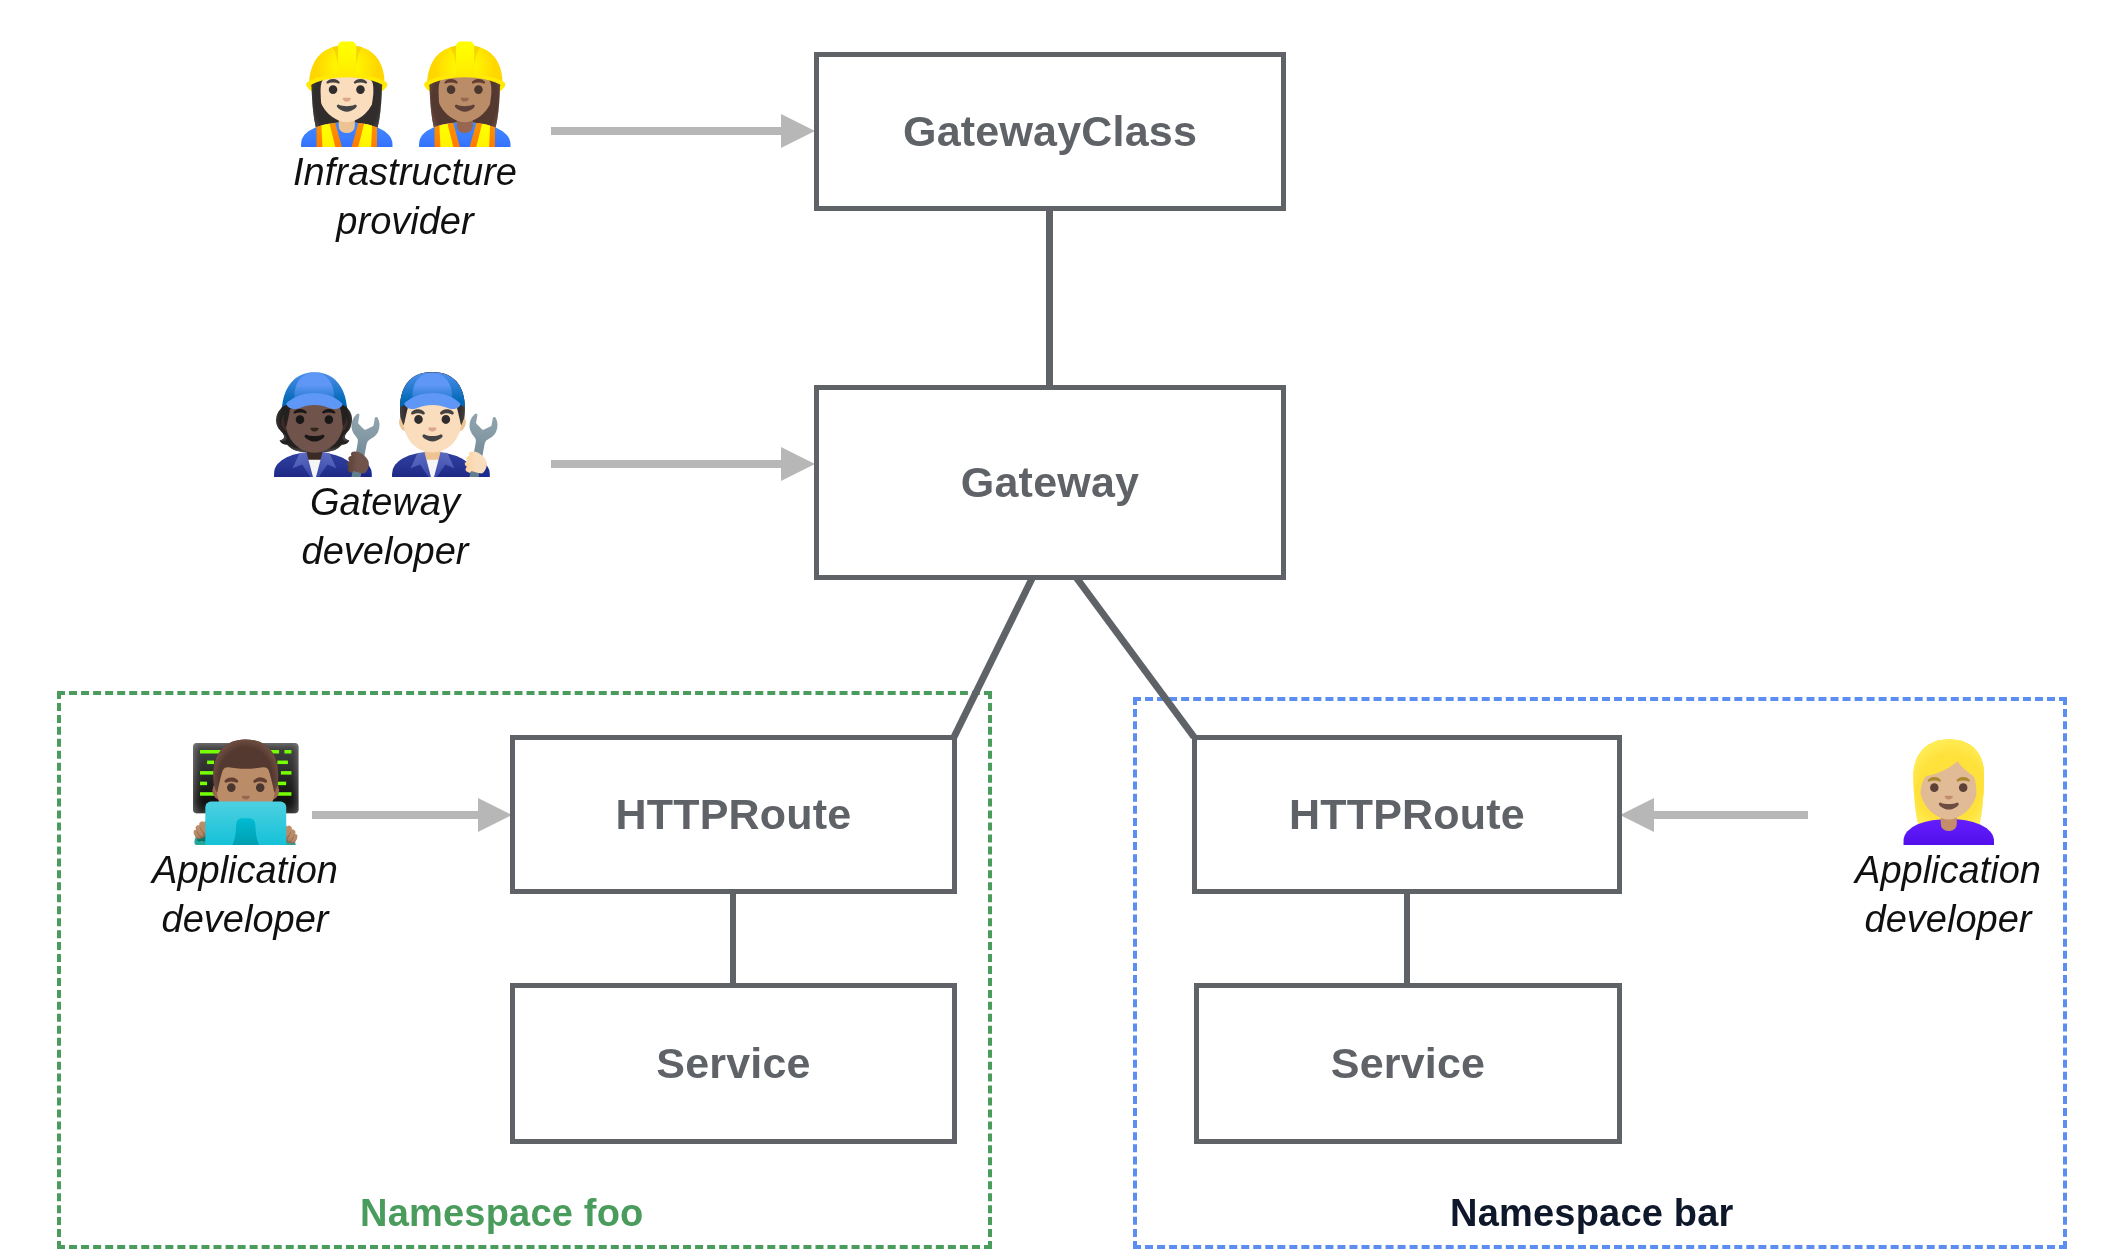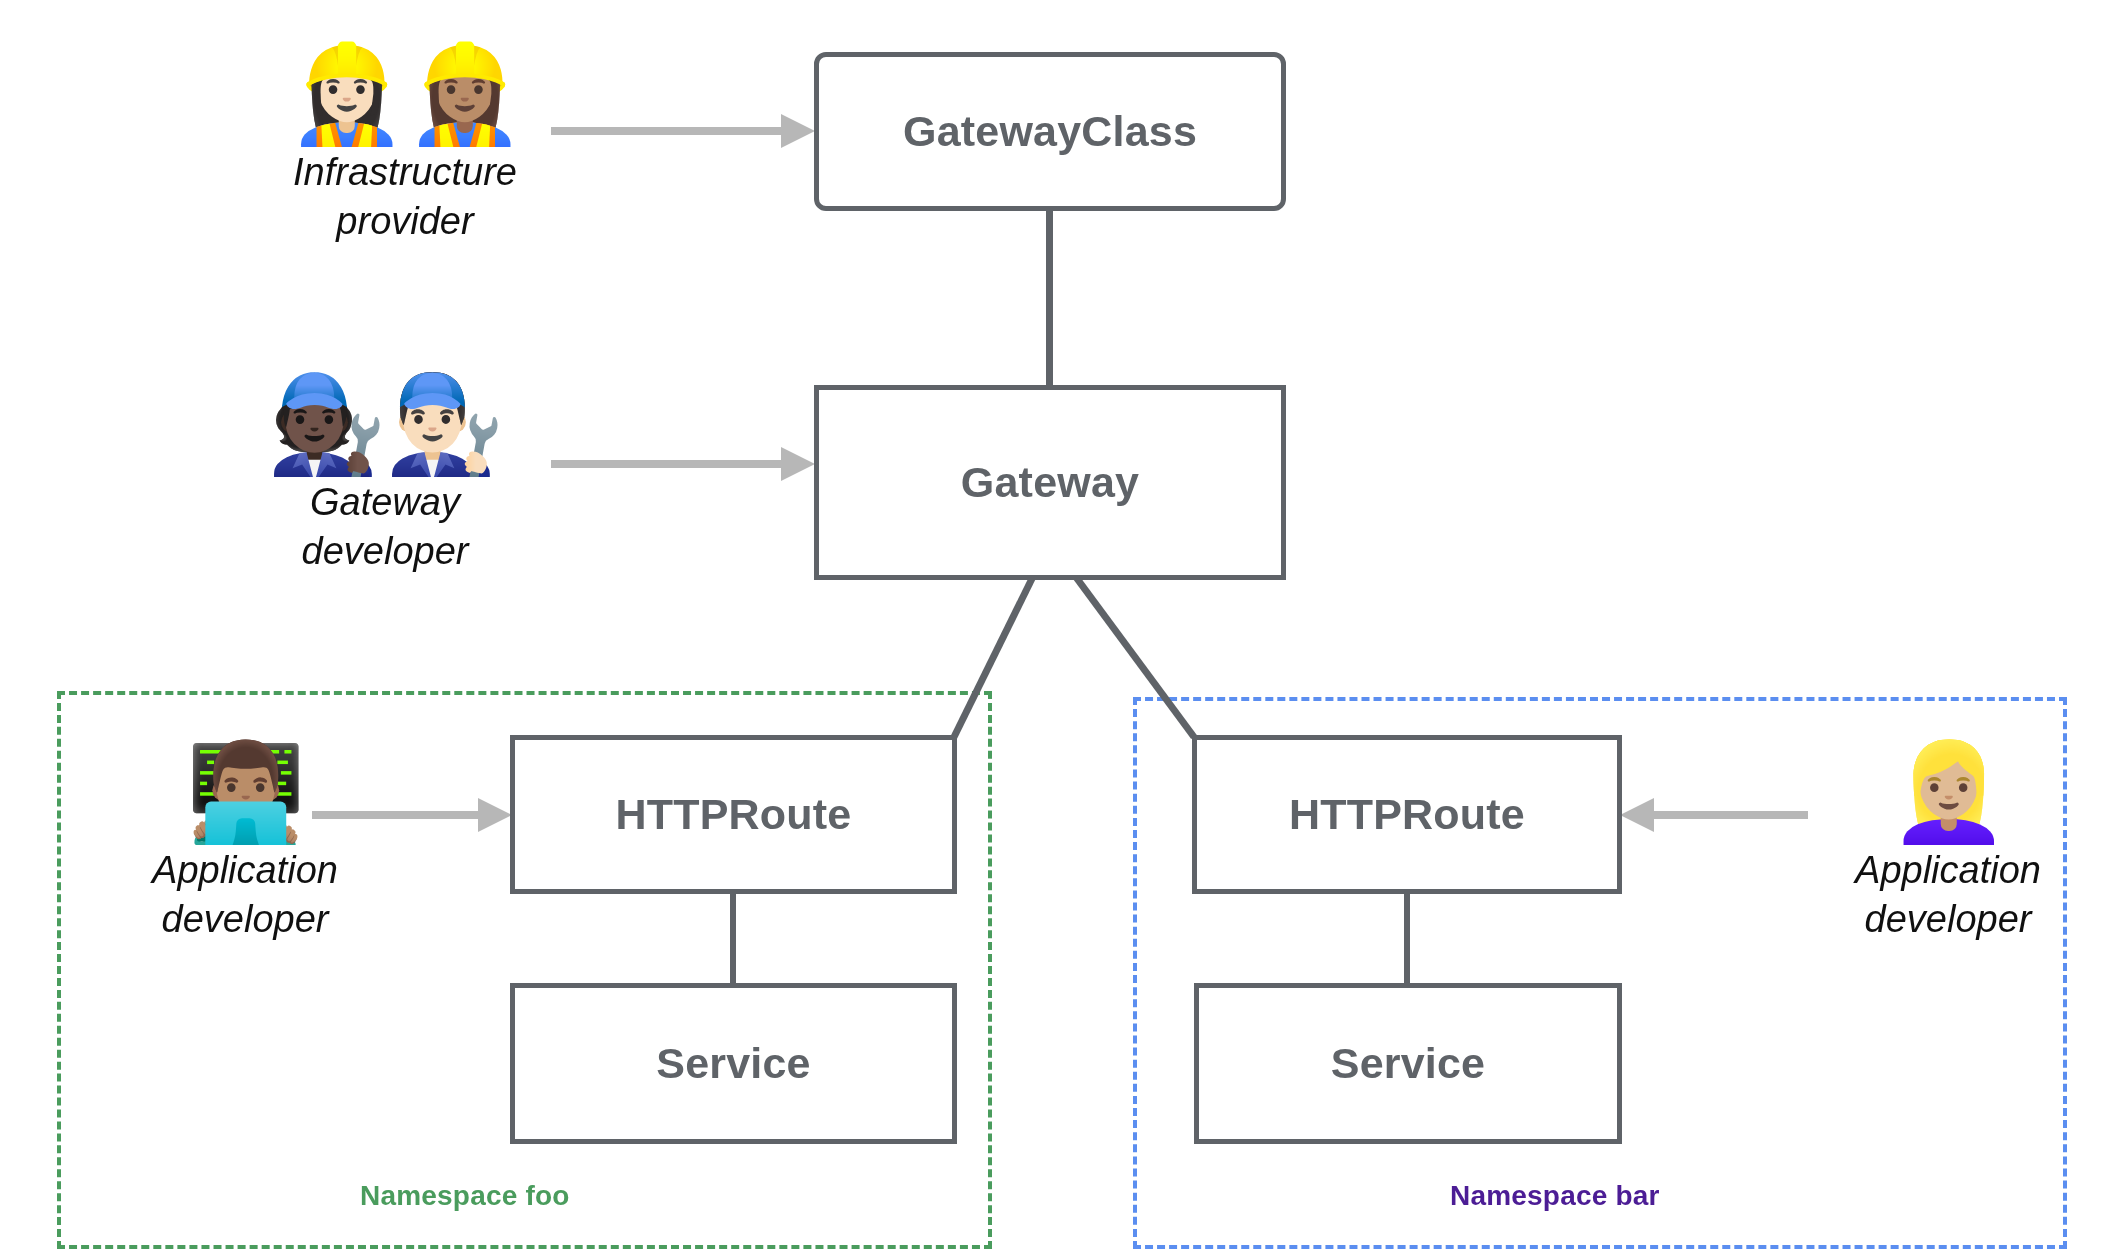--- a/index.html
+++ b/index.html
@@ -28,21 +28,21 @@
     justify-content: center;
     z-index: 5;
   }
   .res-box span {
     font-size: 43px;
     font-weight: bold;
     color: #5f6368;
     letter-spacing: 0.2px;
     line-height: 1;
   }
-  #box-gatewayclass { left: 814px; top: 52px;  width: 472px; height: 159px; border-radius: 12px; }
+  #box-gatewayclass { left: 814px; top: 52px;  width: 472px; height: 159px; }
   #box-gateway      { left: 814px; top: 385px; width: 472px; height: 195px; }
   #box-httproute-foo{ left: 510px; top: 735px; width: 447px; height: 159px; }
   #box-service-foo  { left: 510px; top: 983px; width: 447px; height: 161px; }
   #box-httproute-bar{ left: 1192px;top: 735px; width: 430px; height: 159px; }
   #box-service-bar  { left: 1194px;top: 983px; width: 428px; height: 161px; }
 
   
   .ns-box {
     position: absolute;
     box-sizing: border-box;
@@ -53,28 +53,29 @@
   #ns-foo {
     left: 57px; top: 691px; width: 935px; height: 558px;
     border-color: #4a9c5d;
   }
   #ns-bar {
     left: 1133px; top: 697px; width: 934px; height: 552px;
     border-color: #5b8ef0;
   }
   .ns-label {
     position: absolute;
-    font-size: 28px;
+    font-size: 38px;
     font-weight: bold;
     letter-spacing: 0.2px;
     z-index: 6;
     white-space: nowrap;
+    margin-top: 12px;
   }
   #ns-foo-label { left: 360px;  top: 1180px; color: #4a9c5d; }
-  #ns-bar-label { left: 1450px; top: 1180px; color: #4c1d95; }
+  #ns-bar-label { left: 1450px; top: 1180px; color: #0f172a; }
 
   
   .connector {
     position: absolute;
     background: #5f6368;
     z-index: 3;
   }
   #conn-gc-gw   { left: 1046px; top: 208px; width: 7px; height: 180px; }
   #conn-hr-sv-foo { left: 730px;  top: 891px; width: 6px; height: 94px; }
   #conn-hr-sv-bar { left: 1404px; top: 891px; width: 6px; height: 94px; }

